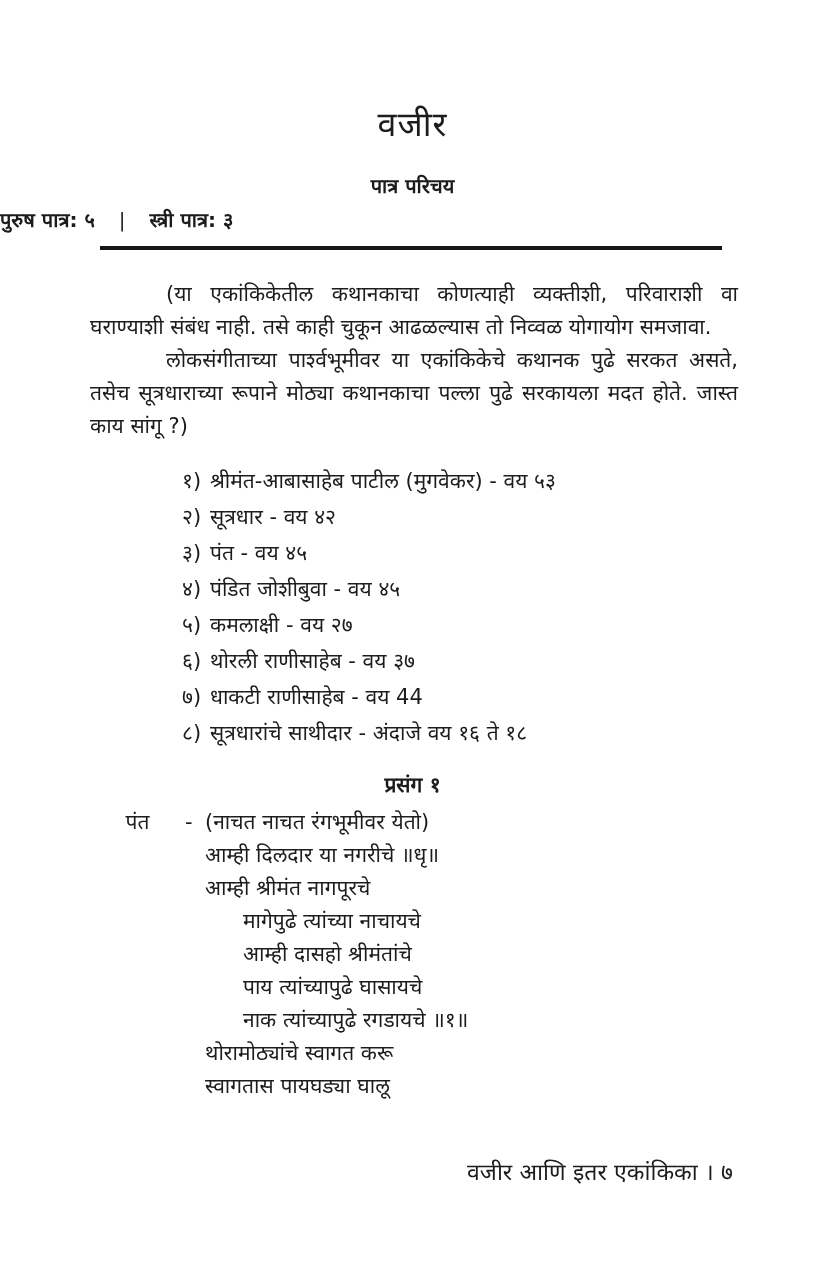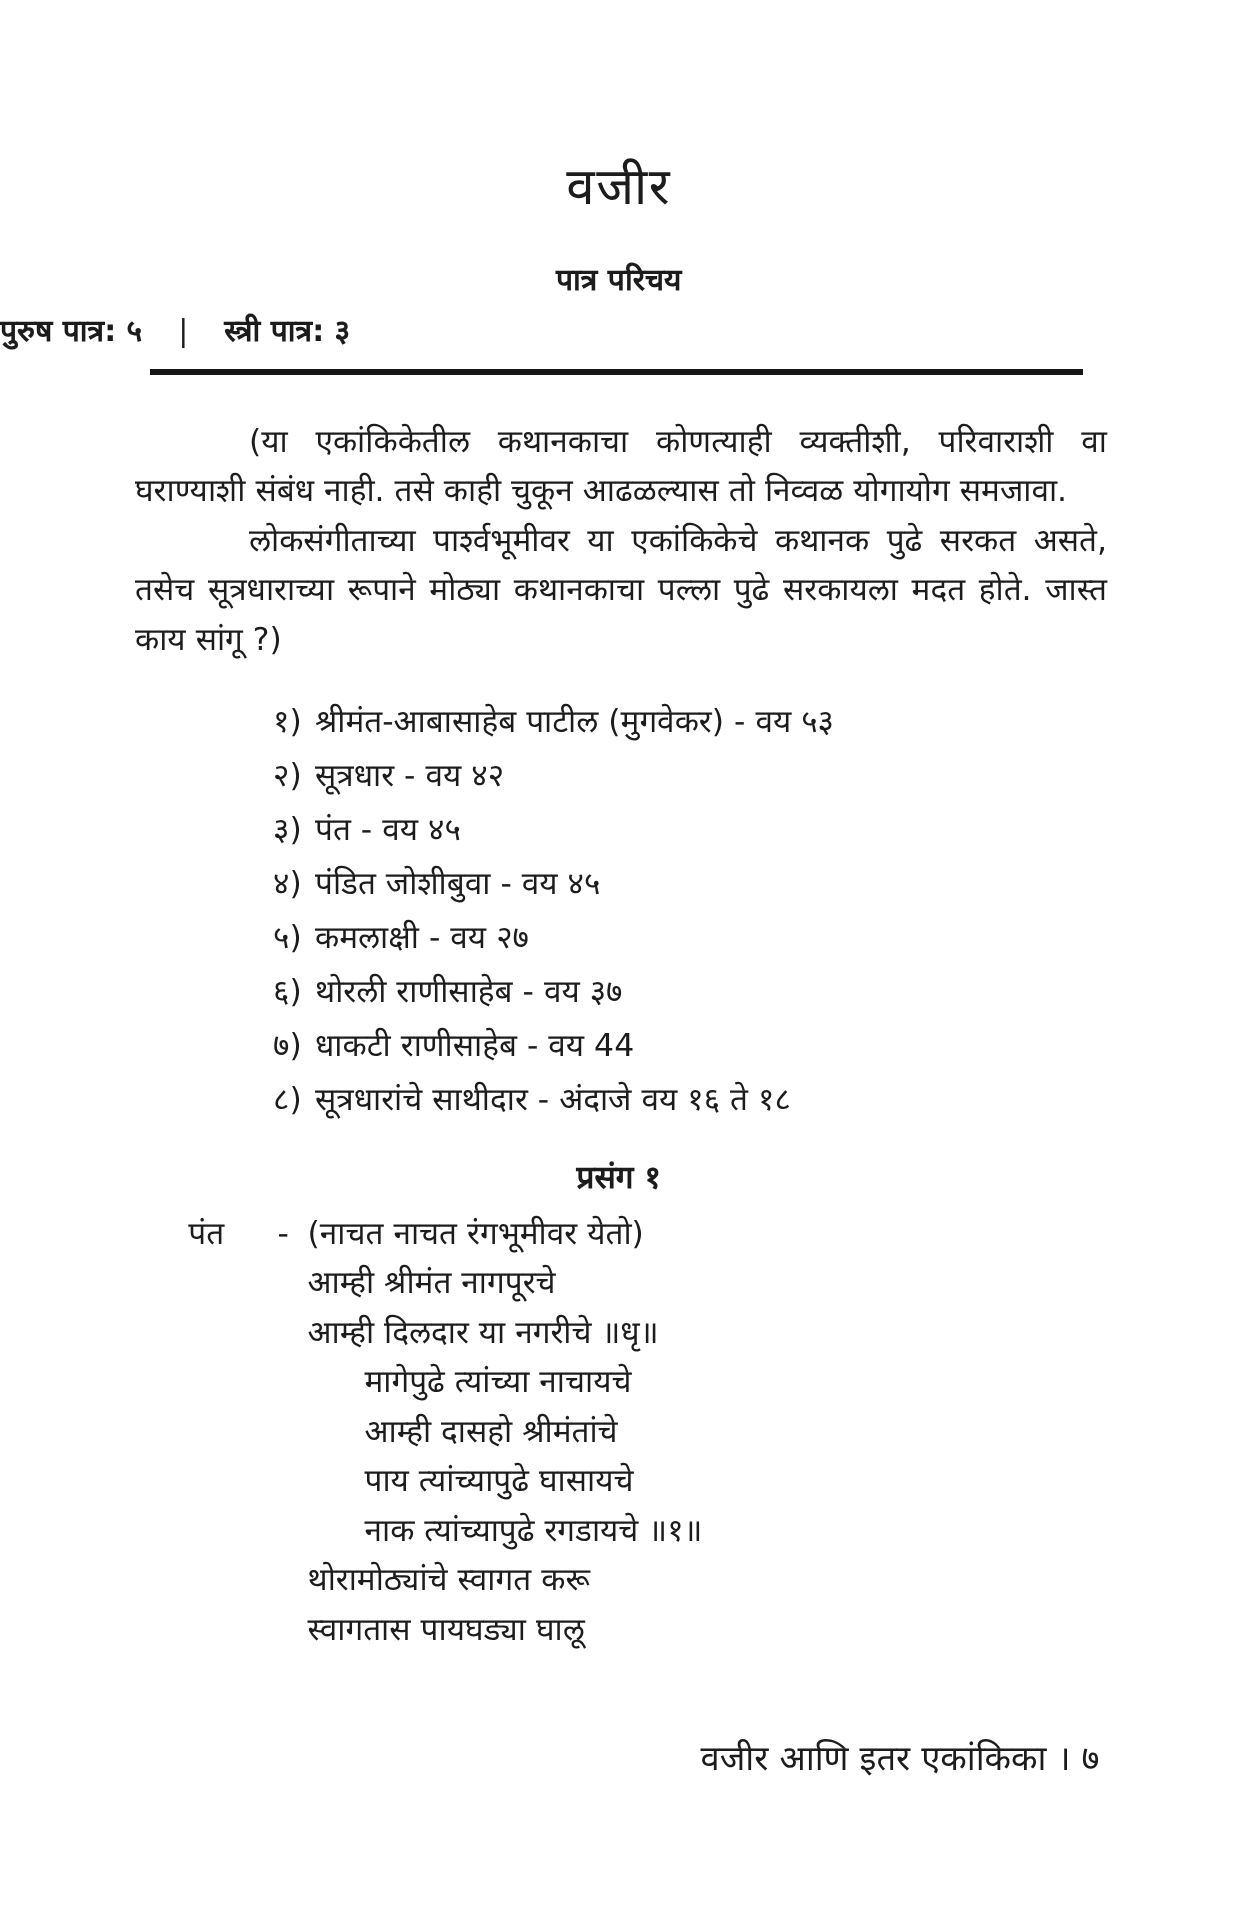--- a/index.html
+++ b/index.html
@@ -133,22 +133,22 @@
   <div class="cast-row"><span class="num">७)</span><span>धाकटी राणीसाहेब - वय 44</span></div>
   <div class="cast-row"><span class="num">८)</span><span>सूत्रधारांचे साथीदार - अंदाजे वय १६ ते १८</span></div>
 </div>
 
 <div class="abs scene-heading">प्रसंग १</div>
 
 <div class="abs dialogue">
   <div class="d-first">
     <span class="speaker">पंत</span><span class="dash">-</span><span>(नाचत नाचत रंगभूमीवर येतो)</span>
   </div>
+  <div class="d-line">आम्ही दिलदार या नगरीचे ॥धृ॥</div>
   <div class="d-line">आम्ही श्रीमंत नागपूरचे</div>
-  <div class="d-line">आम्ही दिलदार या नगरीचे ॥धृ॥</div>
   <div class="d-line in2">मागेपुढे त्यांच्या नाचायचे</div>
   <div class="d-line in2">आम्ही दासहो श्रीमंतांचे</div>
   <div class="d-line in2">पाय त्यांच्यापुढे घासायचे</div>
   <div class="d-line in2">नाक त्यांच्यापुढे रगडायचे ॥१॥</div>
   <div class="d-line">थोरामोठ्यांचे स्वागत करू</div>
   <div class="d-line">स्वागतास पायघड्या घालू</div>
 </div>
 
 <div class="abs page-footer">वजीर आणि इतर एकांकिका । ७</div>
 

